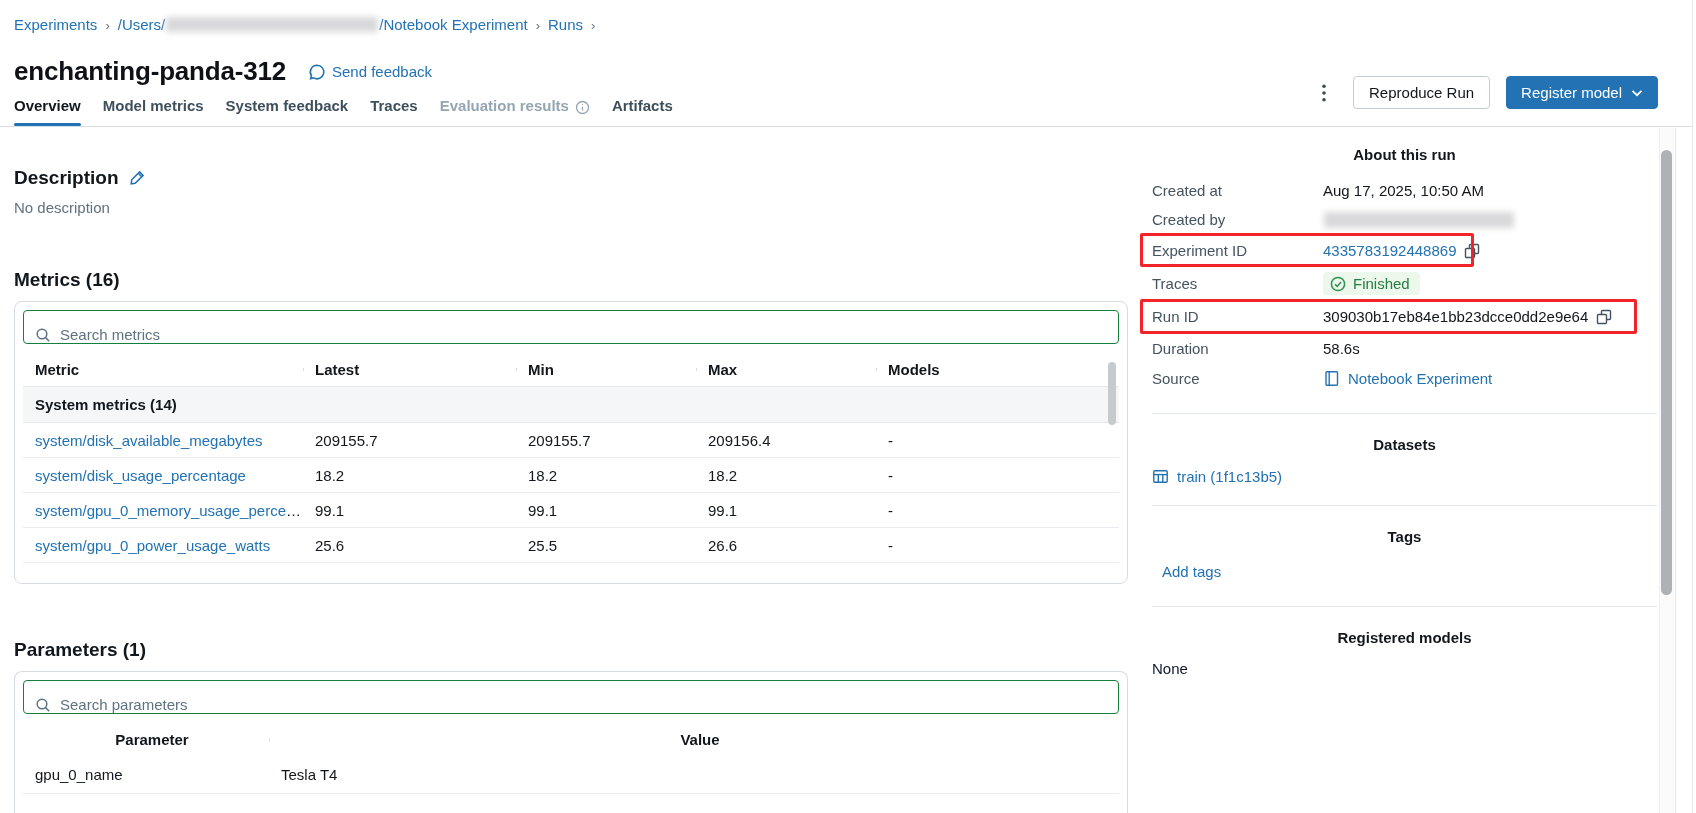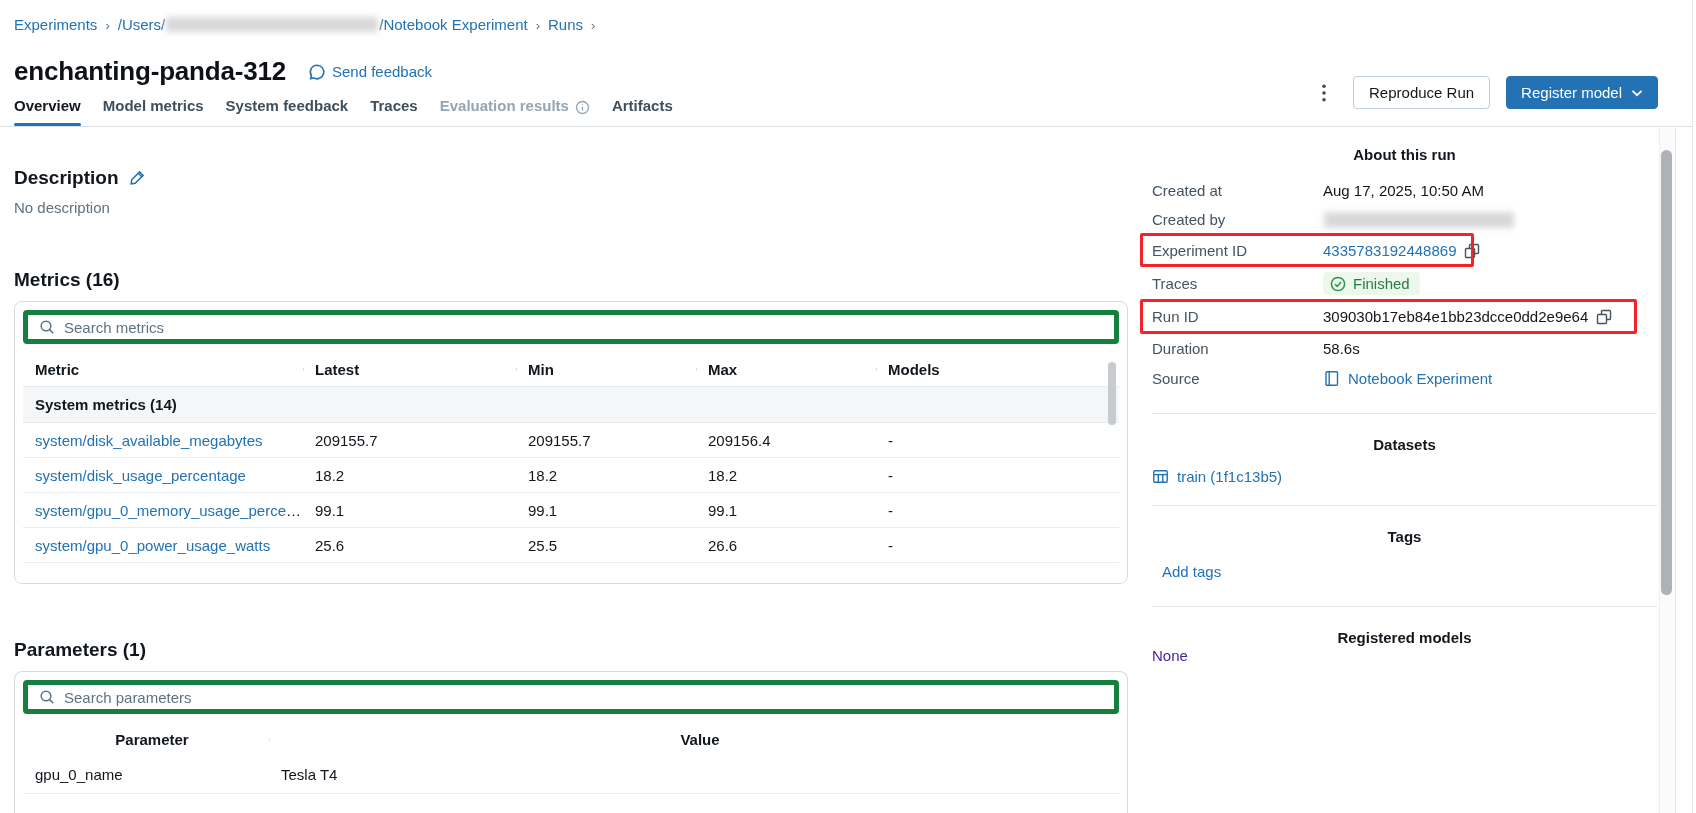--- a/index.html
+++ b/index.html
@@ -41,21 +41,21 @@
   .description-heading { margin-top:40px; display:flex; align-items:center; gap:10px; }
   .muted { color:#5F7281; }
   .no-description { margin-top:12px; line-height:17px; }
   .metrics-heading { margin-top:54px; }
   .params-heading { margin-top:56px; }
 
   .card { margin-top:12px; border:1px solid #D5DBE1; border-radius:8px; padding:8px; position:relative; overflow:hidden; background:#fff; }
   .metrics-card { height:283px; }
   .params-card { height:142px; border-radius:8px 8px 0 0; border-bottom:none; }
 
-  .search { height:34px; border:5px solid #15803d; border-radius:4px; display:flex; align-items:center; gap:9px; padding:0 11px; background:#fff; }
+  .search { height:34px; border:1px solid #15803d; border-radius:4px; display:flex; align-items:flex-end; gap:9px; padding:0 11px; background:#fff; }
   .search input { border:none; outline:none; flex:1; font-size:15px; font-family:inherit; color:#11171C; background:transparent; }
   .search input::placeholder { color:#5F7281; opacity:1; }
 
   .mtable { margin-top:9px; }
   .mhead, .mrow { display:grid; grid-template-columns:280px 213px 180px 180px 1fr; align-items:center; }
   .mhead { height:33px; font-weight:700; }
   .mcell { padding-left:12px; position:relative; white-space:nowrap; overflow:hidden; text-overflow:ellipsis; }
   .mhead .mcell:not(:first-child)::before { content:""; position:absolute; left:0; top:7px; bottom:7px; width:1px; background:#D8DEE4; }
   .group-row { height:37px; background:#F4F6F8; border-top:1px solid #E6EAEE; border-bottom:1px solid #E6EAEE; display:flex; align-items:center; padding-left:12px; font-weight:700; }
   .mrow { height:35px; border-bottom:1px solid #EAEDF0; }
@@ -76,21 +76,21 @@
   .about-row { display:grid; grid-template-columns:171px 1fr; align-items:center; }
   .h29 { height:29px; } .h30 { height:30px; } .h33 { height:33px; }
   .sb-label { color:#44535F; }
   .sb-value { display:flex; align-items:center; gap:8px; min-width:0; white-space:nowrap; }
   .copy-btn { background:none; border:none; cursor:pointer; display:inline-flex; padding:0; align-items:center; }
   .status-badge { display:inline-flex; align-items:center; gap:7px; background:#ECF8EC; color:#277C43; padding:3px 10px 3px 7px; border-radius:4px; }
   .sb-divider { height:1px; background:#E2E7EB; margin-top:20px; }
   .sb-section-heading { margin-top:22px; }
   .sb-item { margin-top:14px; display:flex; align-items:center; gap:8px; }
   .add-tags { margin-top:17px; padding-left:10px; }
-  .none-text { color:#4c1d95; }
+  .none-text { margin-top:13px; color:#0f172a; }
 
   
   .annotation { position:absolute; border:3px solid #F2242A; border-radius:2px; pointer-events:none; }
   #ann-exp { left:1140px; top:233px; width:334px; height:34px; }
   #ann-run { left:1140px; top:299px; width:497px; height:35px; }
 
   
   .page-scroll-track { position:absolute; left:1659px; top:128px; width:17px; height:685px; background:#FBFBFC; border-left:1px solid #EEEFF1; border-right:1px solid #E6E8EA; }
   .page-scroll-thumb { position:absolute; left:1661px; top:150px; width:11px; height:445px; background:#AEB2B6; border-radius:6px; cursor:pointer; }
   .window-edge { position:absolute; left:1692px; top:0; width:1px; height:813px; background:#E6E8EA; }

